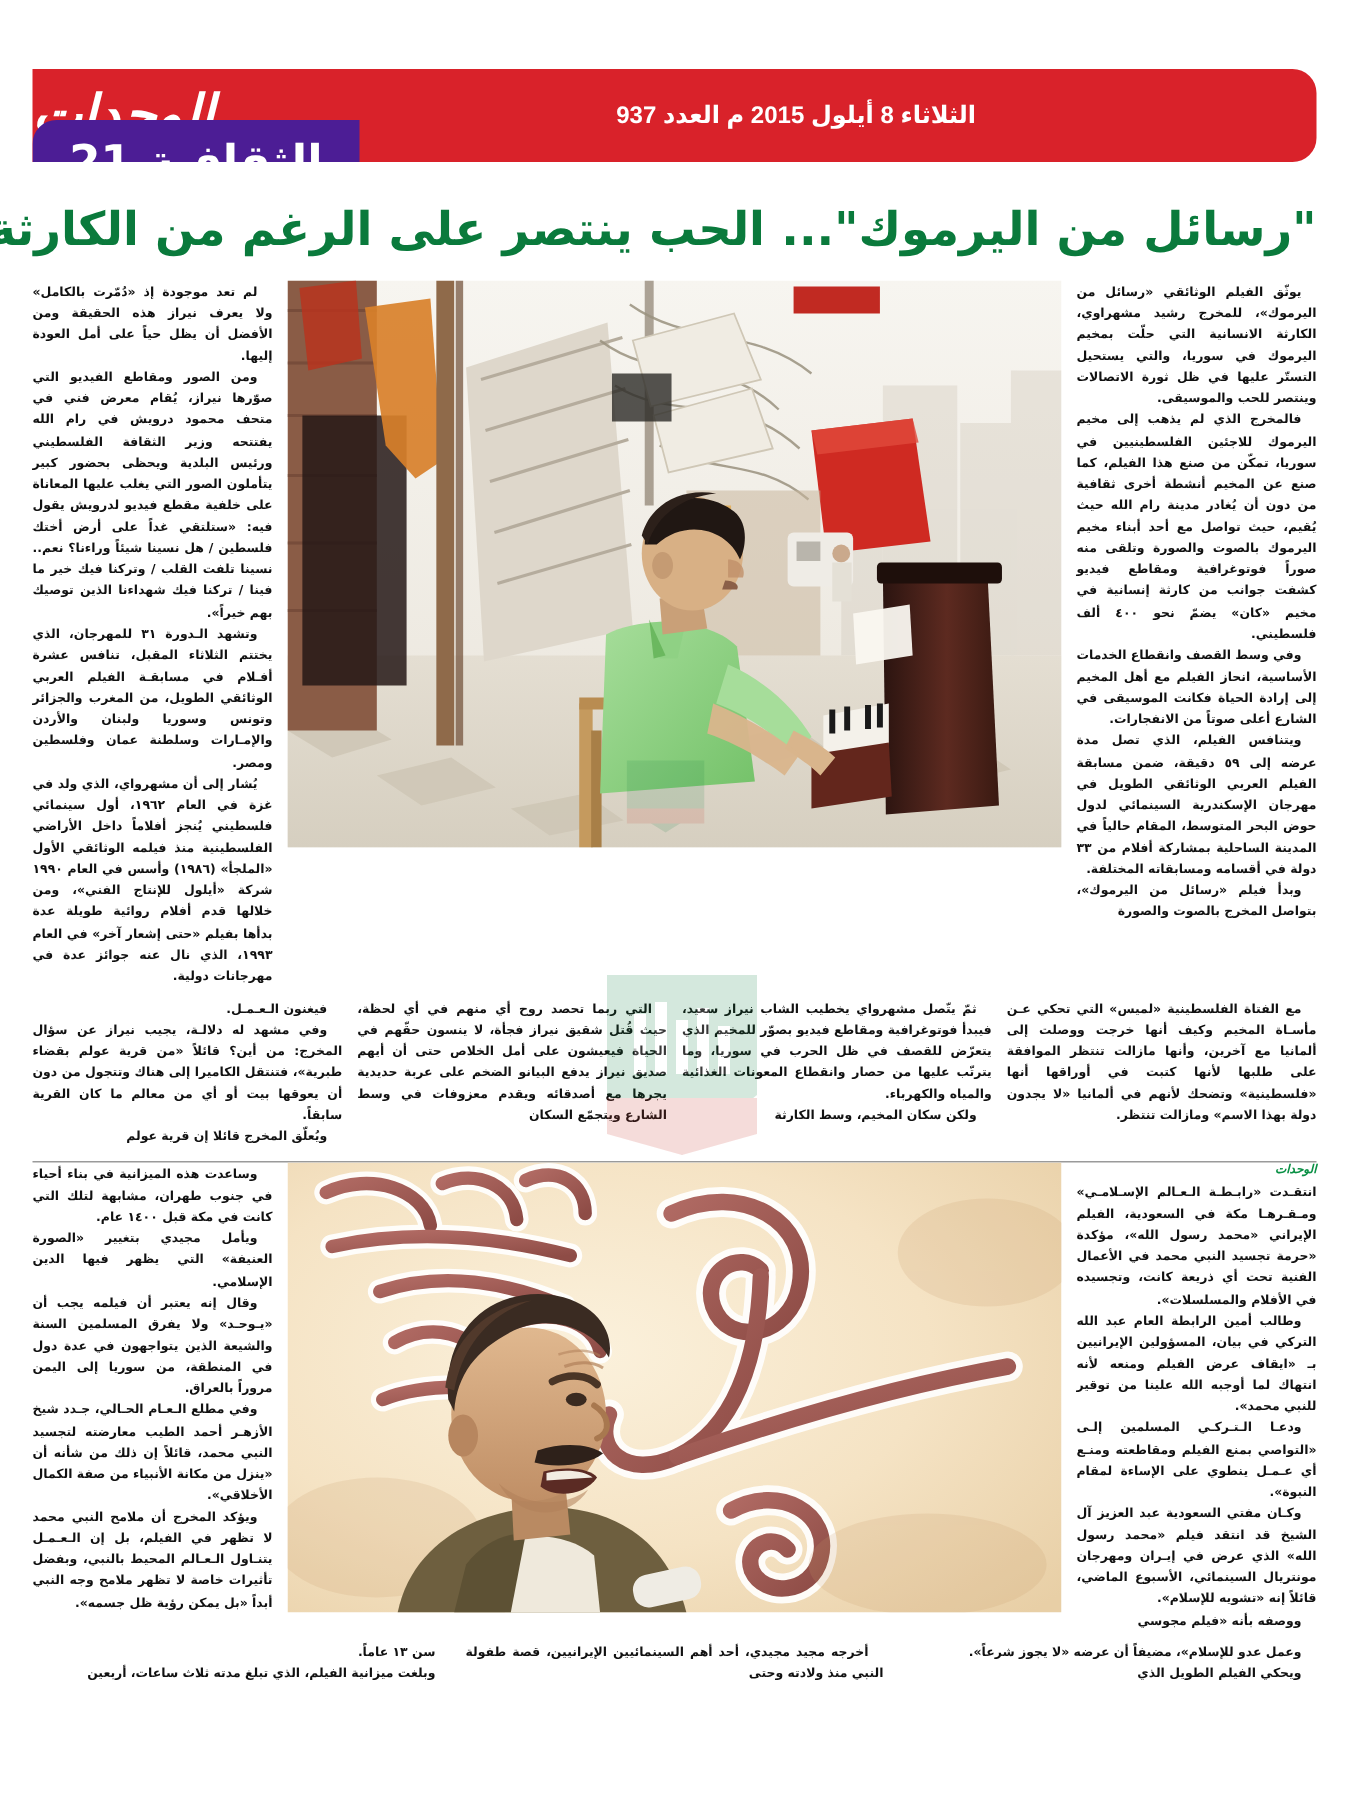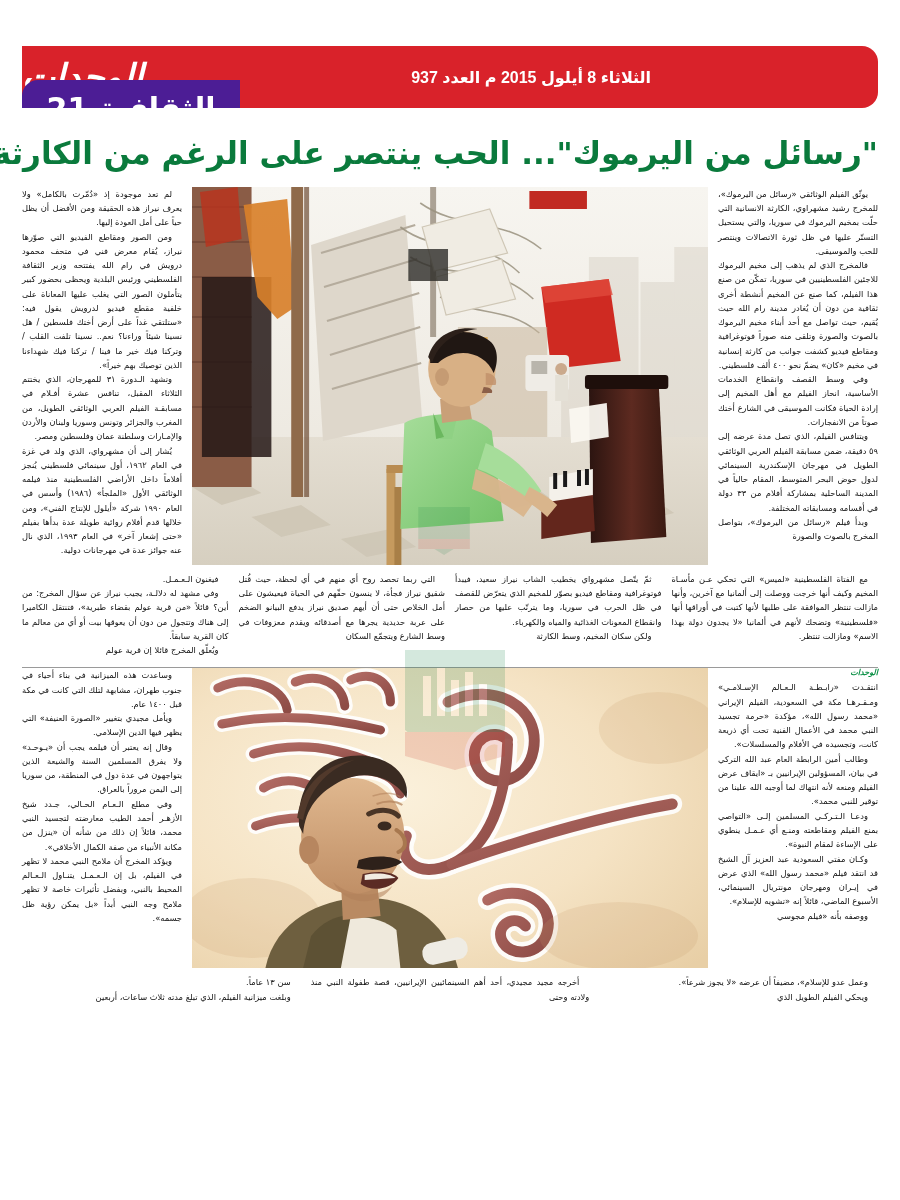--- a/index.html
+++ b/index.html
@@ -117,21 +117,21 @@
   
   .txt{
     font-family:"DejaVu Sans","Liberation Sans",sans-serif;
     font-size:8.3px;
     line-height:1.72;
     color:#111111;
     text-align:justify;
     text-align-last:right;
     direction:rtl;
   }
-  .txt p{margin:0 0 0 0;text-indent:10px;}
+  .txt p{margin:0 0 0 0;text-indent:10px;font-weight:bold;}
   .txt p.noind{text-indent:0;}
 
   .byline{
     color:#0a9045;
     font-family:"DejaVu Sans","Liberation Sans",sans-serif;
     font-weight:bold;
     font-size:8px;
     font-style:italic;
     margin-bottom:3px;
     text-align:right;
@@ -196,21 +196,21 @@
     </div>
   </div>
 
   <h1 class="headline">"رسائل من اليرموك"... الحب ينتصر على الرغم من الكارثة</h1>
 
   <div class="art1-top">
 
     <div class="col txt">
       <p>يوثّق الفيلم الوثائقي «رسائل من اليرموك»، للمخرج رشيد مشهراوي، الكارثة الانسانية التي حلّت بمخيم اليرموك في سوريا، والتي يستحيل التستّر عليها في ظل ثورة الاتصالات وينتصر للحب والموسيقى.</p>
       <p>فالمخرج الذي لم يذهب إلى مخيم اليرموك للاجئين الفلسطينيين في سوريا، تمكّن من صنع هذا الفيلم، كما صنع عن المخيم أنشطة أخرى ثقافية من دون أن يُغادر مدينة رام الله حيث يُقيم، حيث تواصل مع أحد أبناء مخيم اليرموك بالصوت والصورة وتلقى منه صوراً فوتوغرافية ومقاطع فيديو كشفت جوانب من كارثة إنسانية في مخيم «كان» يضمّ نحو ٤٠٠ ألف فلسطيني.</p>
-      <p>وفي وسط القصف وانقطاع الخدمات الأساسية، انحاز الفيلم مع أهل المخيم إلى إرادة الحياة فكانت الموسيقى في الشارع أختك صوتاً من الانفجارات.</p>
+      <p>وفي وسط القصف وانقطاع الخدمات الأساسية، انحاز الفيلم مع أهل المخيم إلى إرادة الحياة فكانت الموسيقى في الشارع أعلى صوتاً من الانفجارات.</p>
       <p>ويتنافس الفيلم، الذي تصل مدة عرضه إلى ٥٩ دقيقة، ضمن مسابقة الفيلم العربي الوثائقي الطويل في مهرجان الإسكندرية السينمائي لدول حوض البحر المتوسط، المقام حالياً في المدينة الساحلية بمشاركة أفلام من ٣٣ دولة في أقسامه ومسابقاته المختلفة.</p>
       <p>وبدأ فيلم «رسائل من اليرموك»، بتواصل المخرج بالصوت والصورة</p>
     </div>
 
     <div class="photo-wrap">
       <svg class="photo1" viewBox="0 0 520 378" preserveAspectRatio="none" role="img">
         <defs>
           <linearGradient id="skyg" x1="0" y1="0" x2="0" y2="1">
             <stop offset="0%" stop-color="#f7f5f0"></stop>
               <stop offset="100%" stop-color="#e9e4da"></stop>

